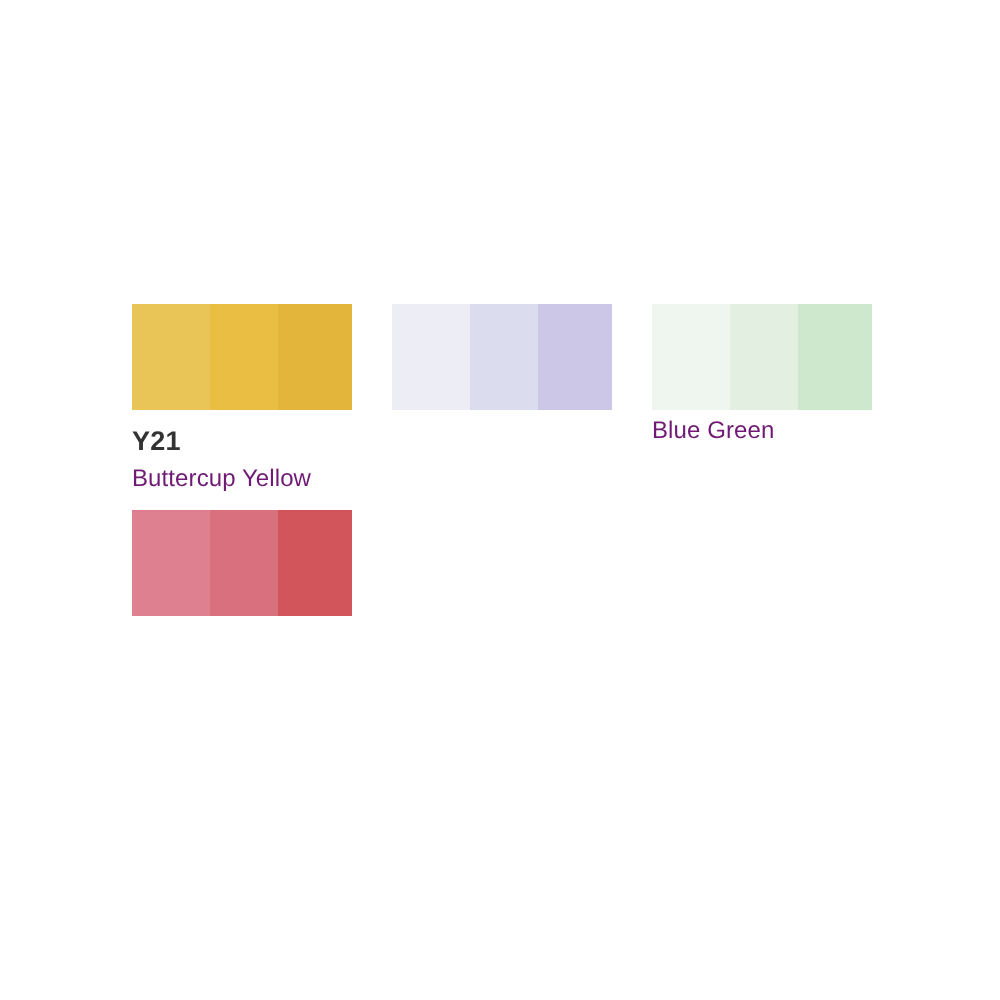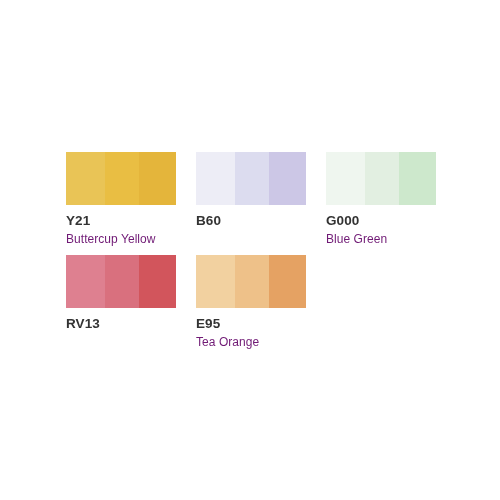--- a/index.html
+++ b/index.html
@@ -88,42 +88,30 @@
         </div>
         <div class="swatch-code">Y21</div>
         <div class="swatch-name">Buttercup Yellow</div>
       </div>
       <div class="swatch-cell">
         <div class="swatch-chip">
           <div class="band b1" style="background: rgb(237, 237, 246);"></div>
           <div class="band b2" style="background: rgb(220, 220, 239);"></div>
           <div class="band b3" style="background: rgb(204, 199, 230);"></div>
         </div>
-        <div class="swatch-code">B60</div>
       </div>
       <div class="swatch-cell">
         <div class="swatch-chip">
           <div class="band b1" style="background: rgb(239, 246, 239);"></div>
           <div class="band b2" style="background: rgb(226, 239, 225);"></div>
           <div class="band b3" style="background: rgb(205, 232, 204);"></div>
         </div>
-        <div class="swatch-code">G000</div>
         <div class="swatch-name">Blue Green</div>
       </div>
       <div class="swatch-cell">
         <div class="swatch-chip">
           <div class="band b1" style="background: rgb(222, 128, 144);"></div>
           <div class="band b2" style="background: rgb(217, 112, 126);"></div>
           <div class="band b3" style="background: rgb(210, 85, 92);"></div>
         </div>
-        <div class="swatch-code">RV13</div>
-      </div>
-      <div class="swatch-cell">
-        <div class="swatch-chip">
-          <div class="band b1" style="background: rgb(242, 209, 160);"></div>
-          <div class="band b2" style="background: rgb(238, 193, 137);"></div>
-          <div class="band b3" style="background: rgb(229, 162, 99);"></div>
-        </div>
-        <div class="swatch-code">E95</div>
-        <div class="swatch-name">Tea Orange</div>
       </div>
     </div>
 </div>
 
 </body></html>

